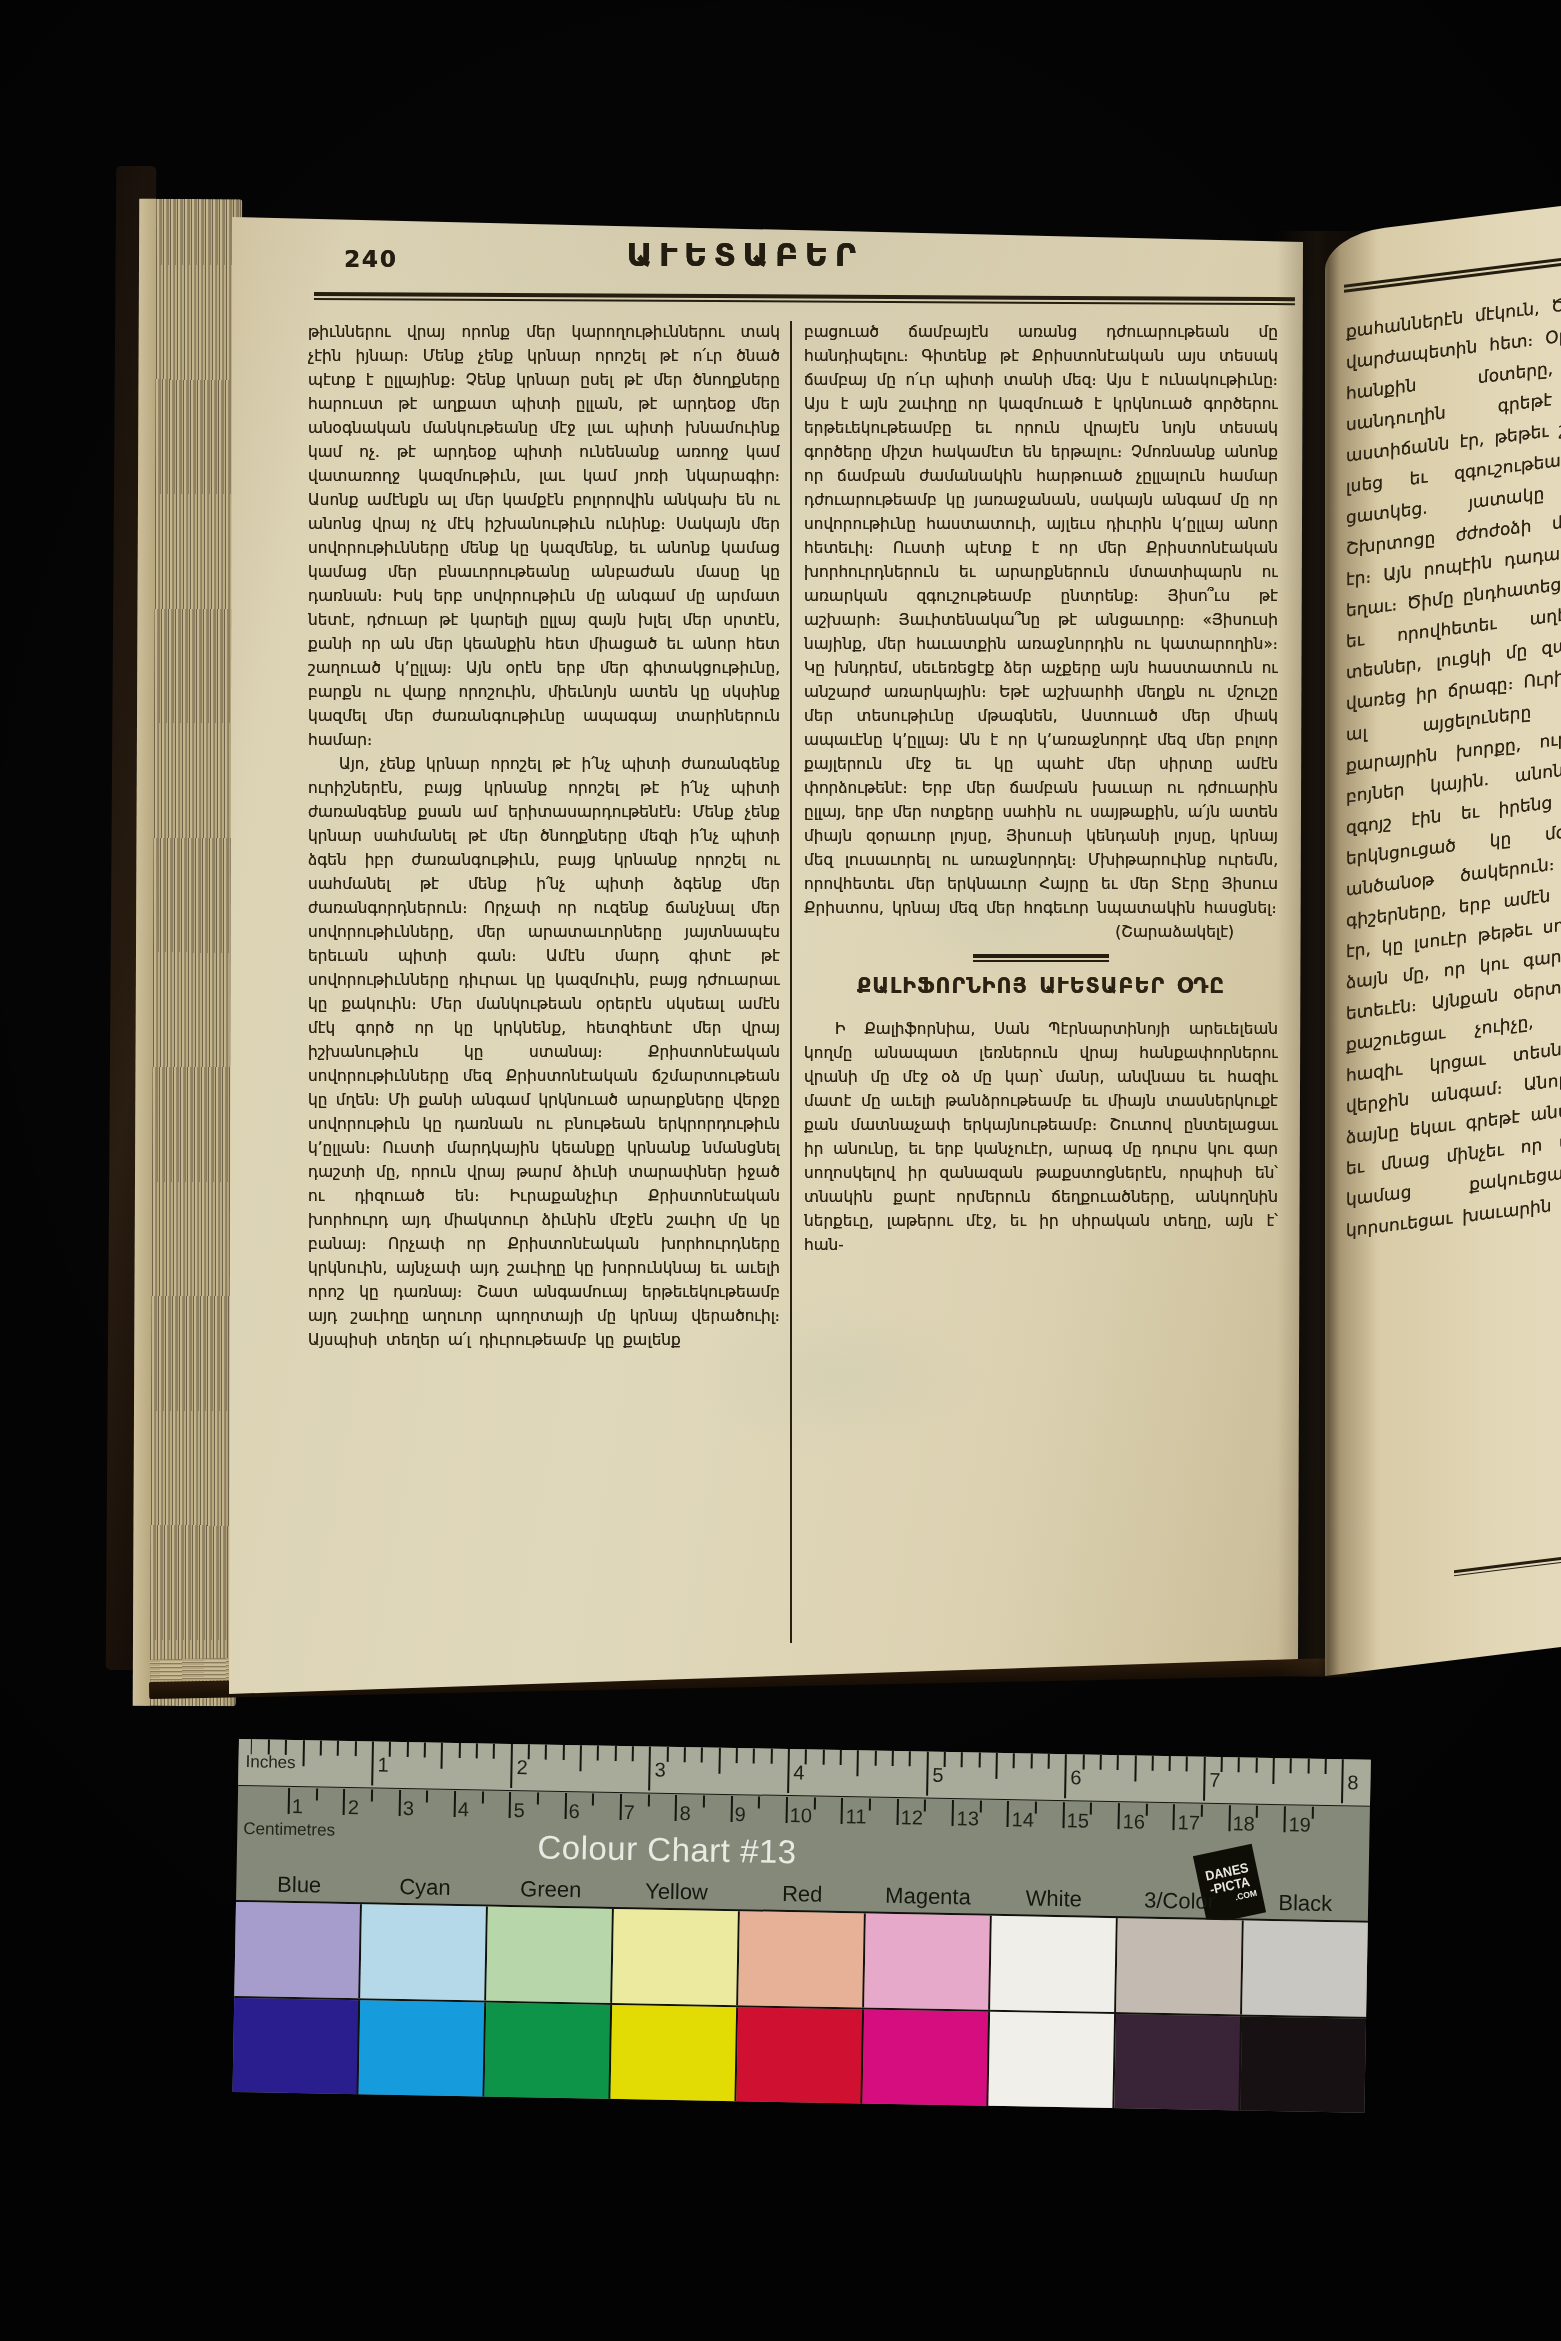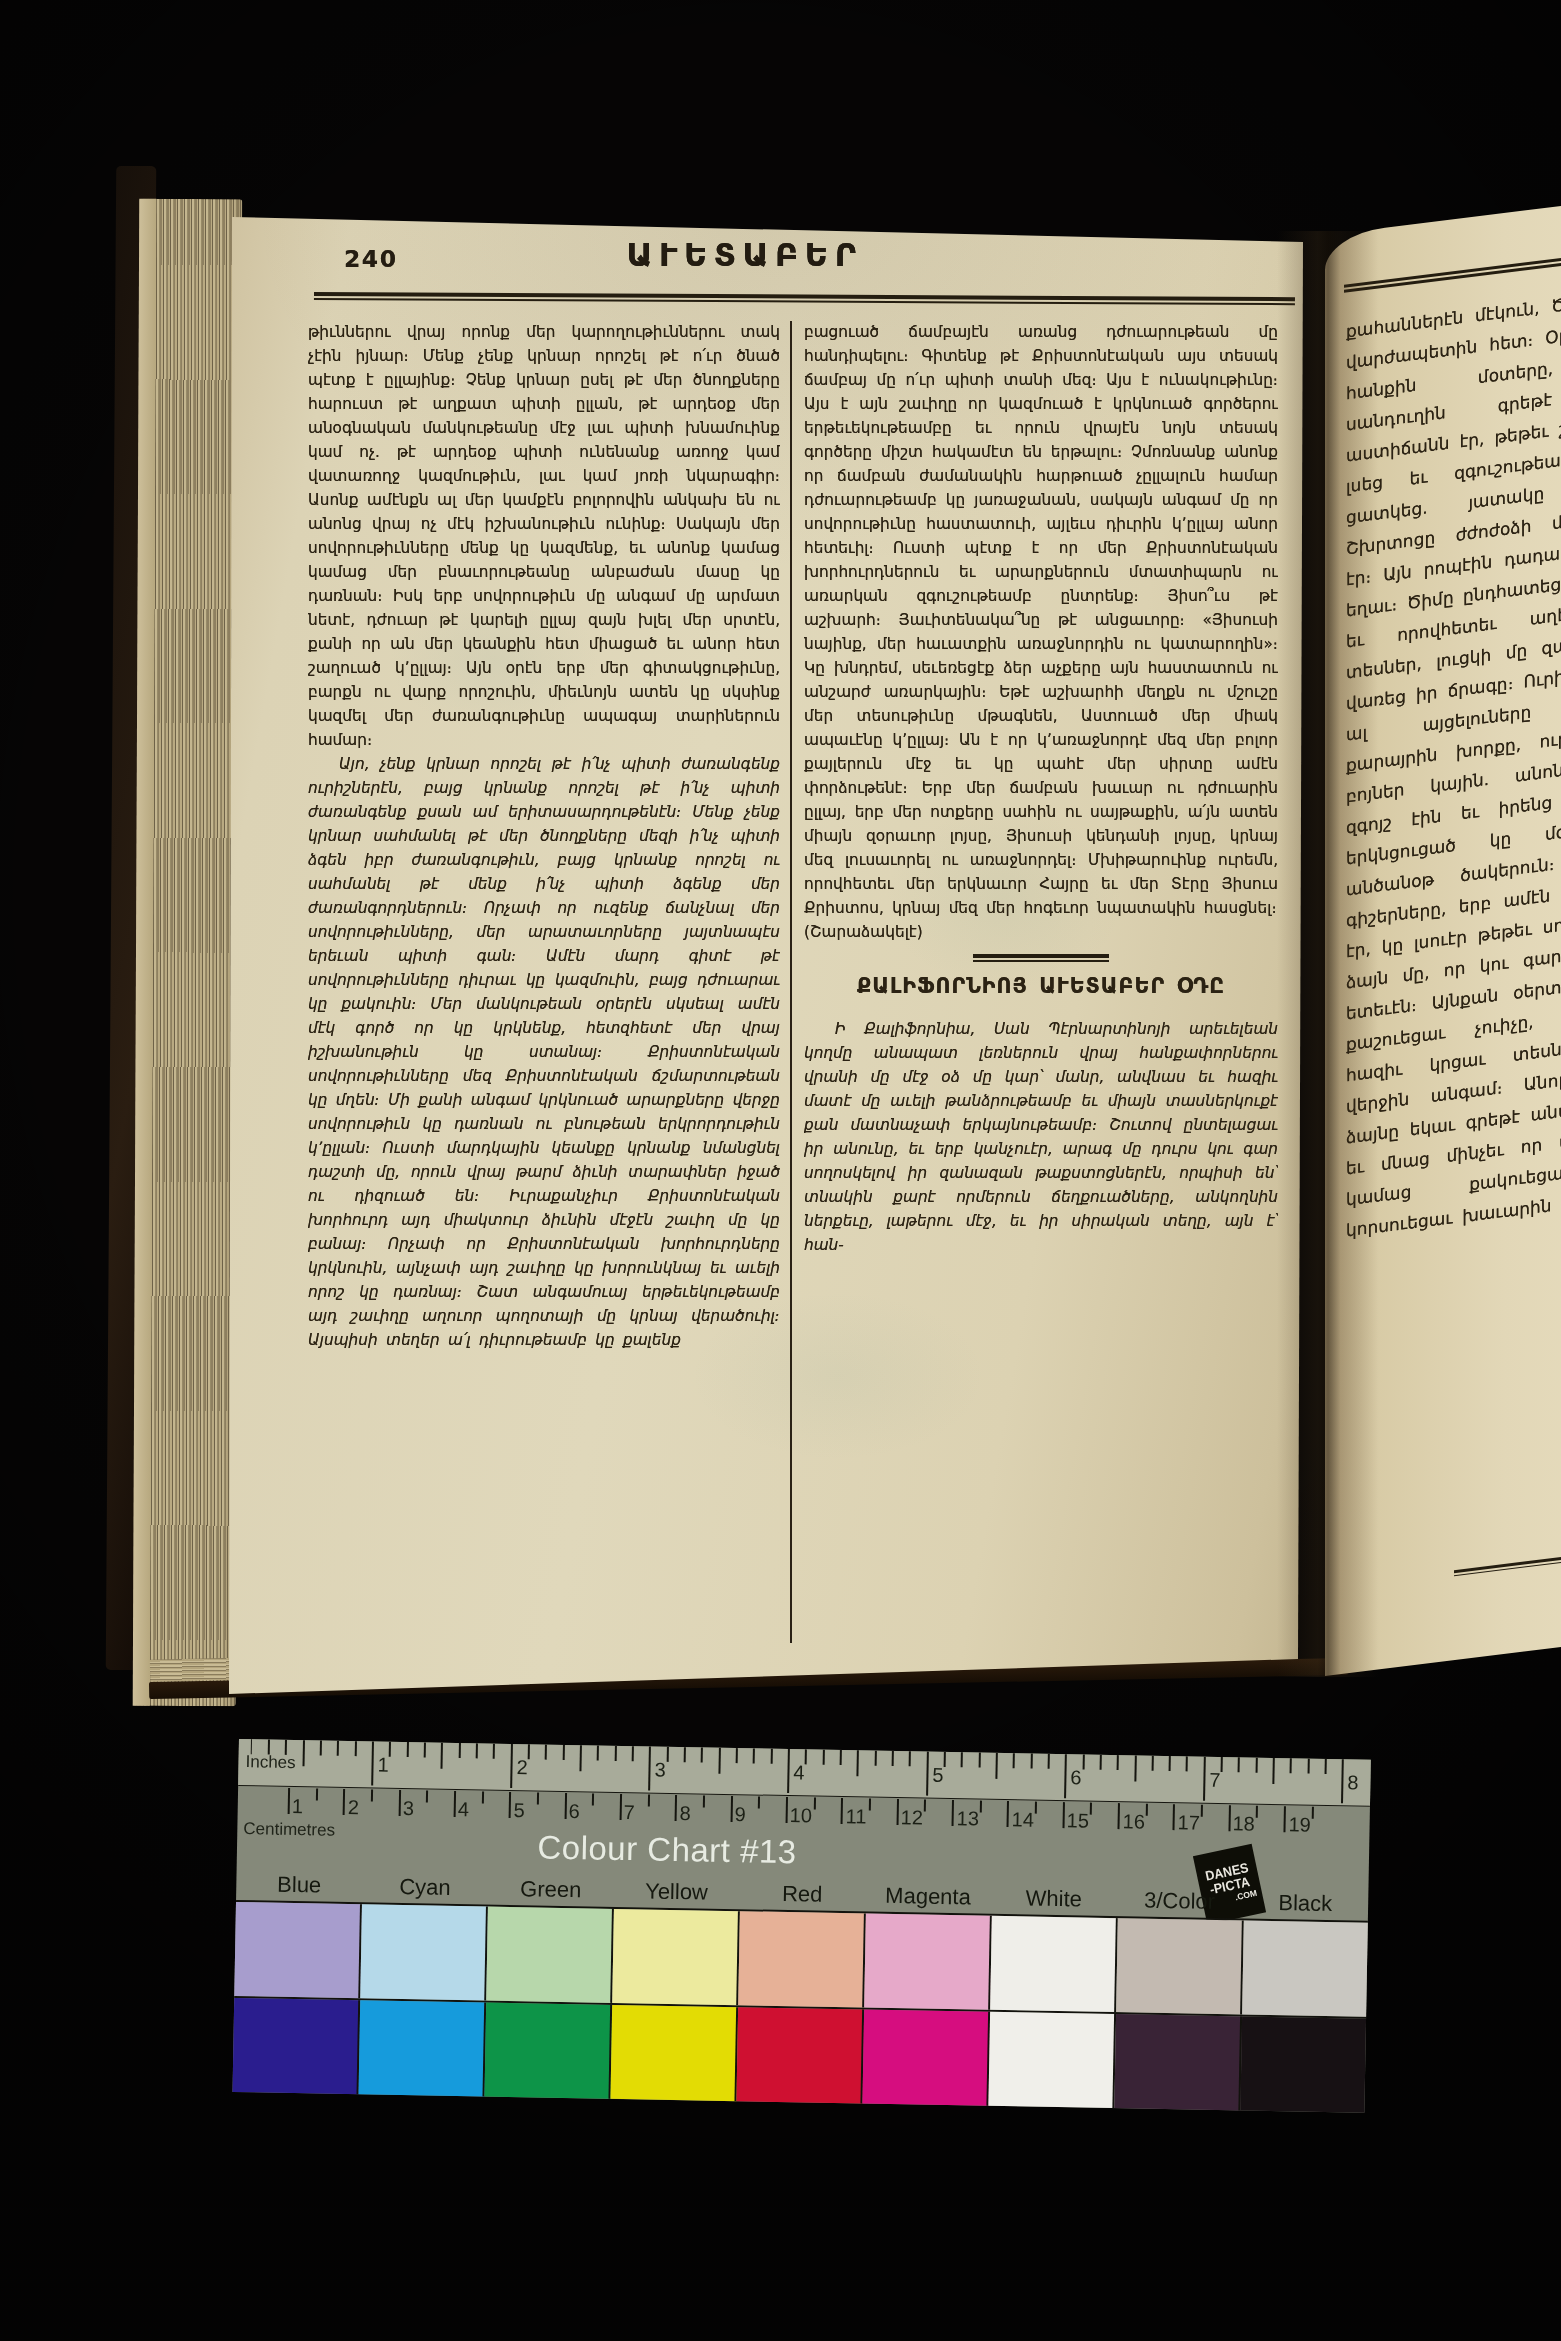--- a/index.html
+++ b/index.html
@@ -36,22 +36,22 @@
   .masthead{position:absolute;left:394px;top:23px;width:245px;text-align:center;
        font-size:32px;font-weight:bold;letter-spacing:6.5px;color:#231c11;text-shadow:0 0 0.5px #231c11;}
   .headrule{position:absolute;left:86px;top:79px;width:981px;height:10px;transform:rotate(.3deg);transform-origin:left top;}
   .headrule i{position:absolute;left:0;right:0;display:block;background:#241d10;}
   .headrule .a{top:0;height:3.5px;}.headrule .b{top:5.5px;height:2.5px;}
   .coltext{font-size:15.3px;line-height:24px;word-spacing:3.5px;text-align:justify;}
   .coltext p{margin:0;}
   .col1{position:absolute;left:80px;top:107px;width:472px;height:1329px;overflow:hidden;}
   .coldiv{position:absolute;left:562px;top:108px;width:1.5px;height:1322px;background:#2a2115;}
   .col2{position:absolute;left:576px;top:107px;width:474px;height:1331px;overflow:hidden;}
-  .indent{text-indent:31px;font-style:italic;}
-  .sig{text-align:left;padding-right:44px;margin-top:1px;}
+  .indent{text-indent:31px;}
+  .sig{text-align:right;padding-right:44px;margin-top:1px;}
   .sdiv{margin:10px auto 0;width:136px;height:8px;position:relative;}
   .sdiv i{position:absolute;left:0;right:0;display:block;background:#241d10;}
   .sdiv .a{top:0;height:4px;}.sdiv .b{top:5.5px;height:2.5px;}
   .art-head{margin-top:12px;font-size:20.5px;font-weight:bold;text-align:center;letter-spacing:1px;line-height:1.25;}
   .p2{margin-top:11px;}
   
   .page-right{position:absolute;left:1325px;top:235px;width:325px;height:1441px;
        transform:skewY(-7deg);transform-origin:left top;
        border-top-left-radius:60px 35px;
        background:linear-gradient(90deg,#bfab83 0%,#d8cba6 16%,#e2d7b7 55%,#e7ddbf 100%);}

